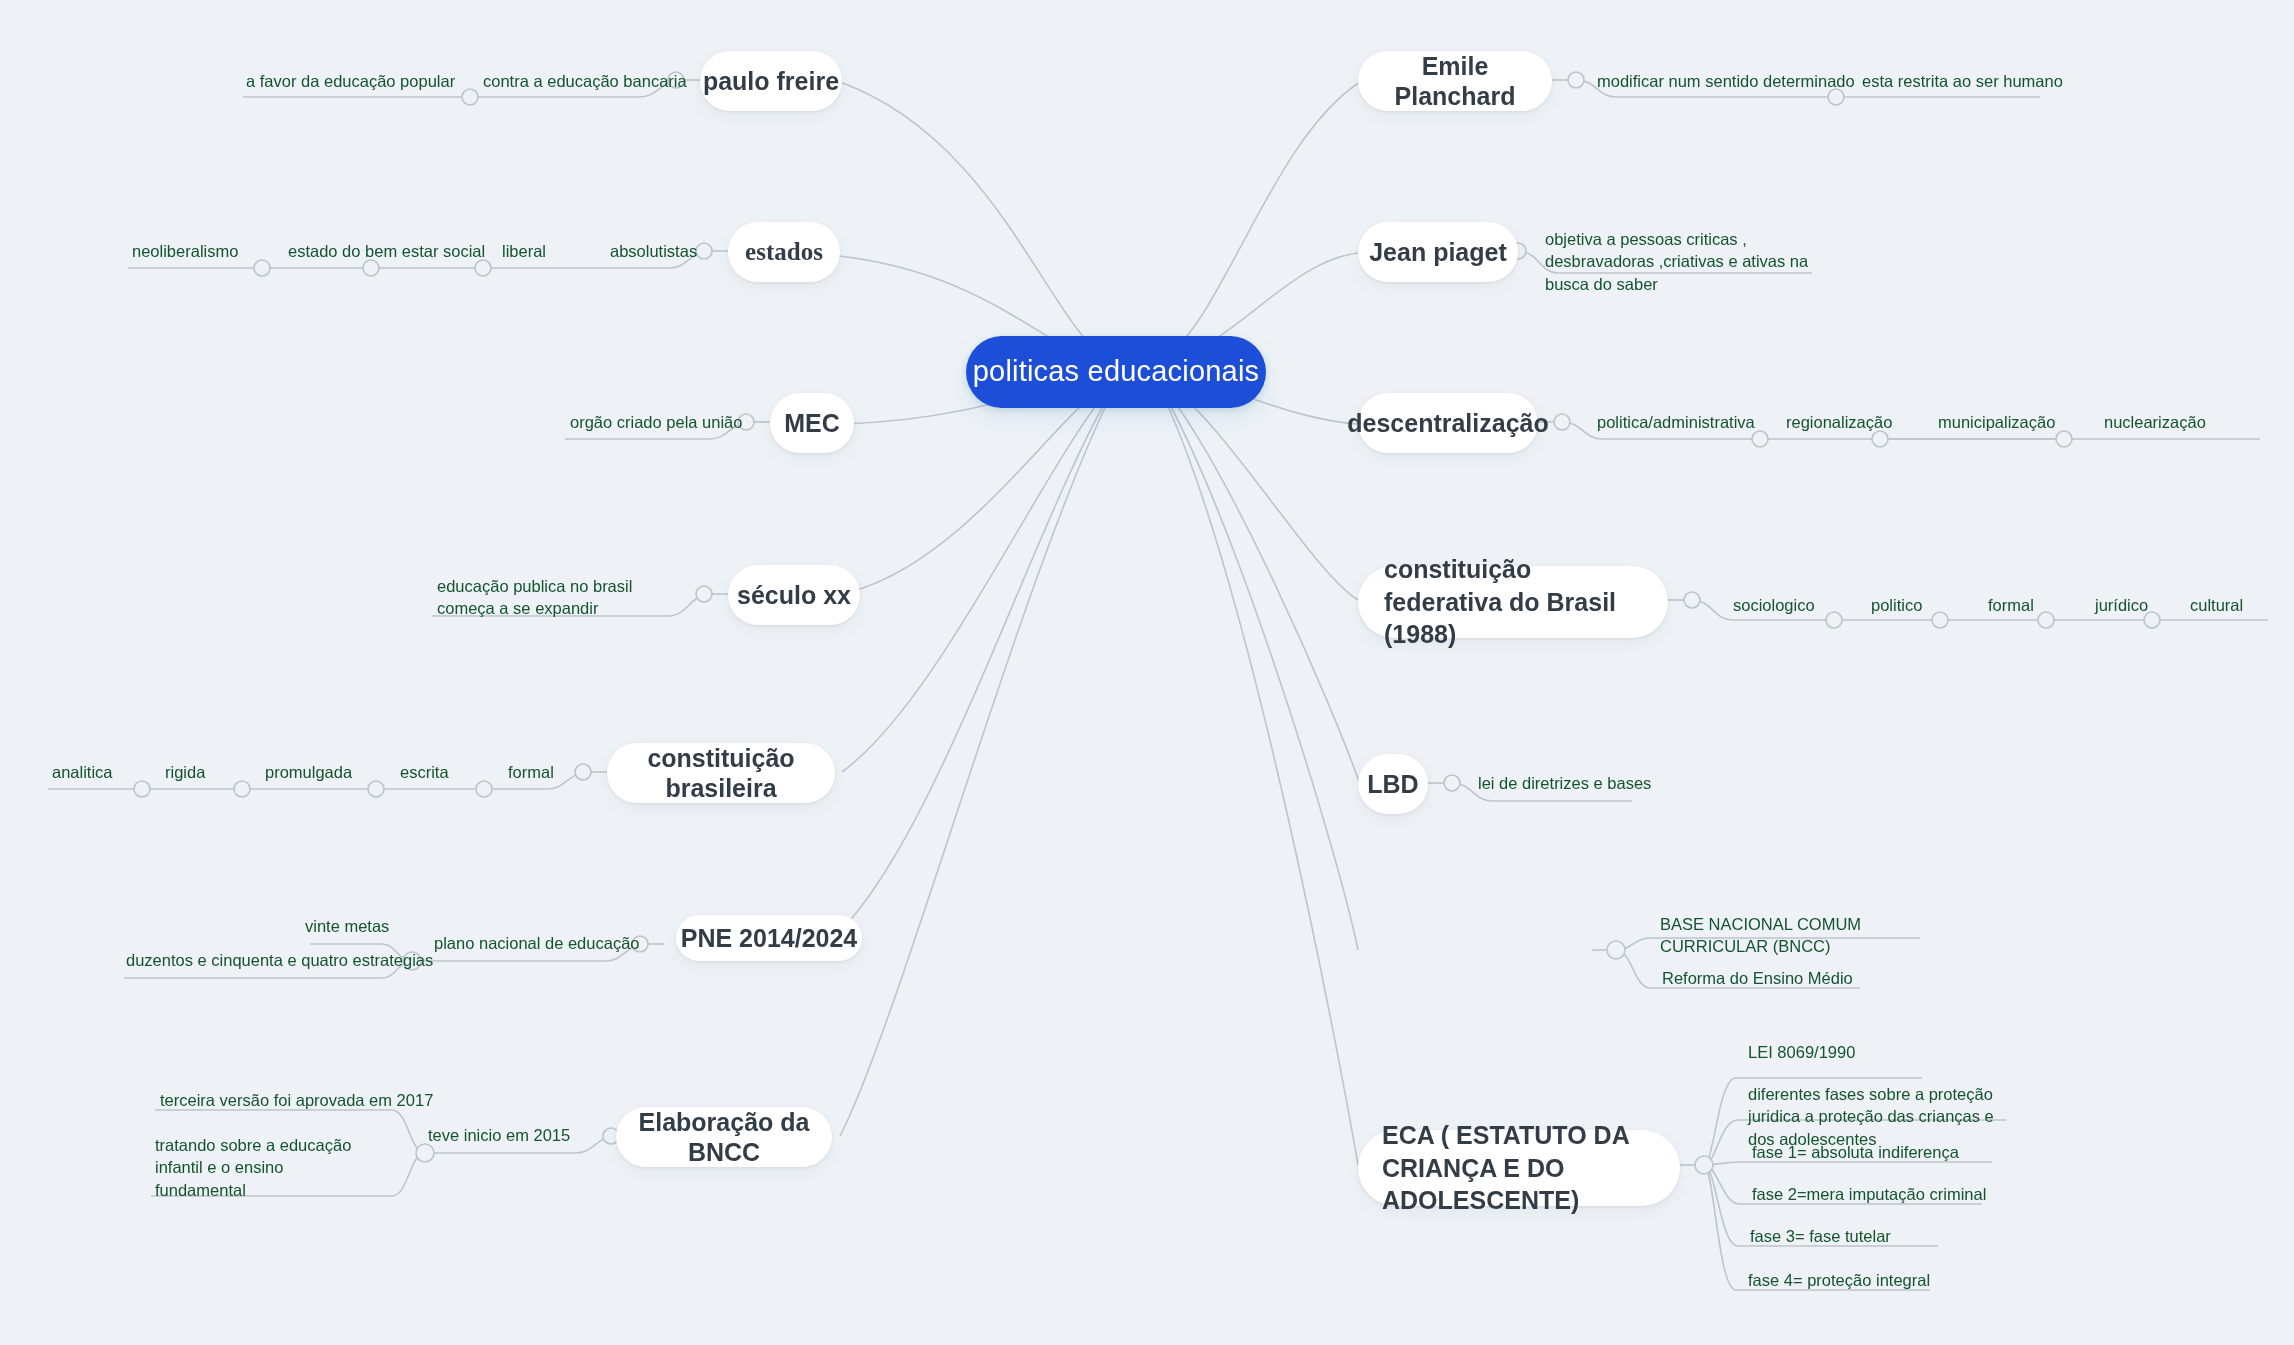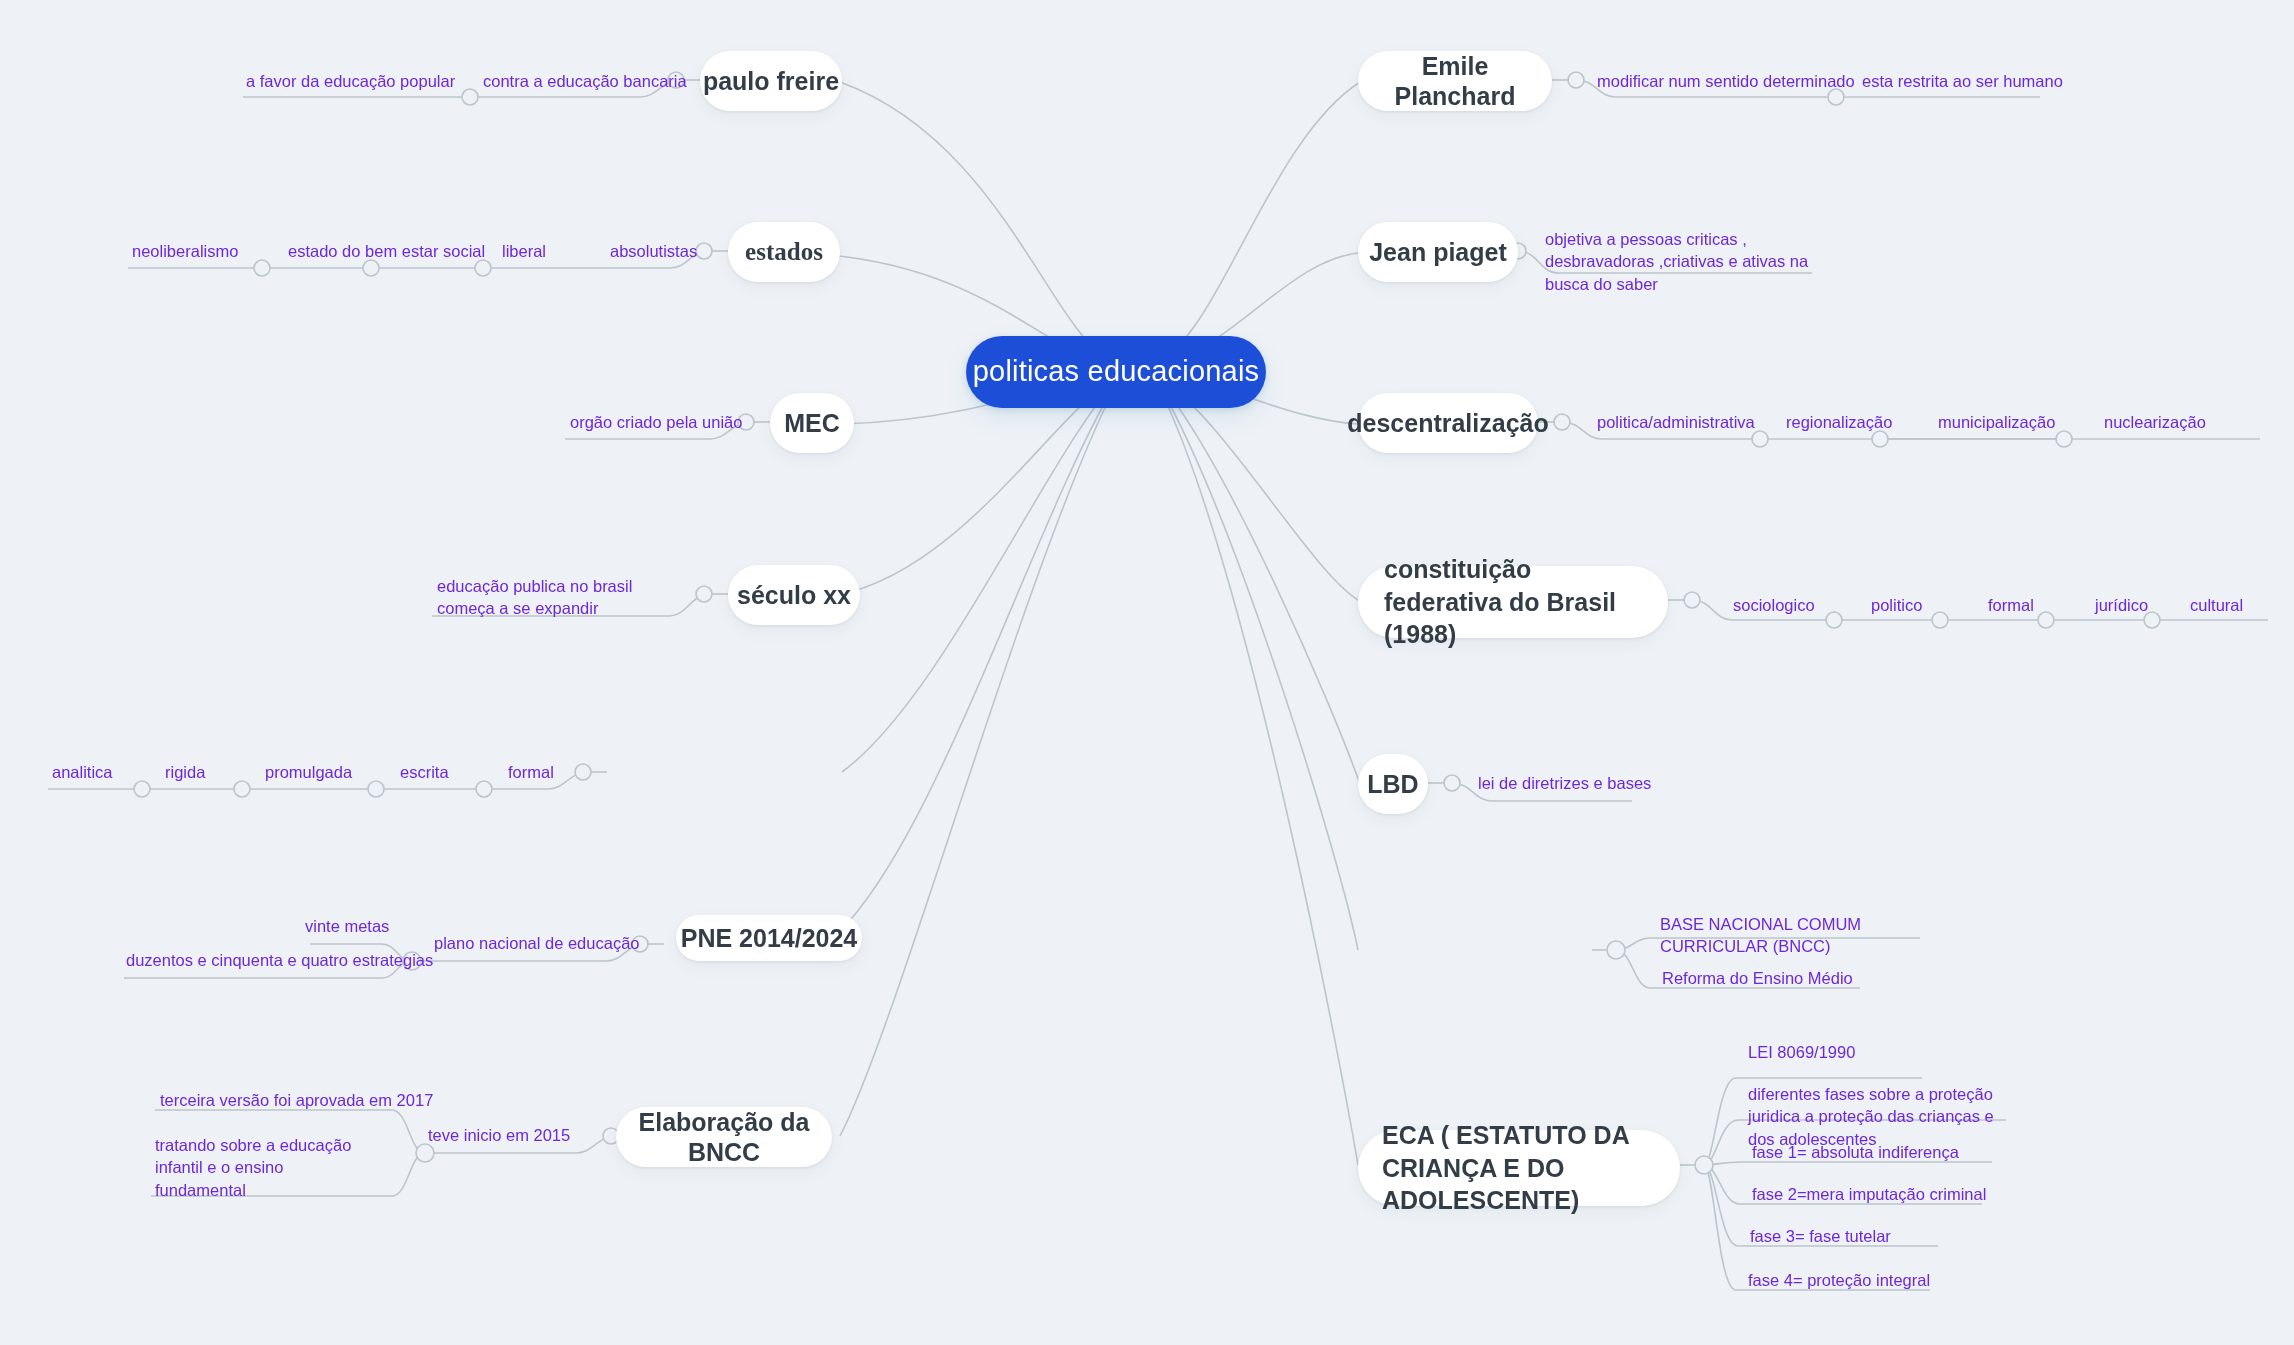--- a/index.html
+++ b/index.html
@@ -35,21 +35,21 @@
     font-weight:400;
     font-size:29px;
     letter-spacing:.2px;
     box-shadow:0 2px 6px rgba(40,120,170,.18), 0 10px 26px rgba(40,120,170,.10);
     z-index:4;
   }
   .node.l1{font-size:25px;}
   .node.l1.twoline{line-height:1.3;text-align:left;justify-content:flex-start;}
   .leaf{
     position:absolute;
-    color:#6d28d9;
+    color:#14532d;
     font-size:16.5px;
     line-height:1.35;
     z-index:2;
     white-space:nowrap;
   }
   .leaf.wrap{white-space:normal;}
 </style>
 </head>
 <body>
 
@@ -230,20 +230,23 @@
   <div class="node l1" style="left:770px;top:393px;width:84px;height:60px;">
     <span>MEC</span>
   </div>
   <div class="leaf" style="left:570px;top:411px;">orgão criado pela união</div>
 
   <div class="node l1" style="left:728px;top:565px;width:132px;height:60px;">
     <span>século xx</span>
   </div>
   <div class="leaf wrap" style="left:437px;top:575px;width:240px;">educação publica no brasil começa a se expandir</div>
 
+  <div class="node l1" style="left:607px;top:743px;width:228px;height:60px;">
+    <span>constituição brasileira</span>
+  </div>
   <div class="leaf" style="left:508px;top:761px;">formal</div>
   <div class="leaf" style="left:400px;top:761px;">escrita</div>
   <div class="leaf" style="left:265px;top:761px;">promulgada</div>
   <div class="leaf" style="left:165px;top:761px;">rigida</div>
   <div class="leaf" style="left:52px;top:761px;">analitica</div>
 
   <div class="node l1" style="left:664px;top:915px;width:186px;height:46px;margin-left:12px;">
     <span>PNE 2014/2024</span>
   </div>
   <div class="leaf" style="left:434px;top:932px;">plano nacional de educação</div>

